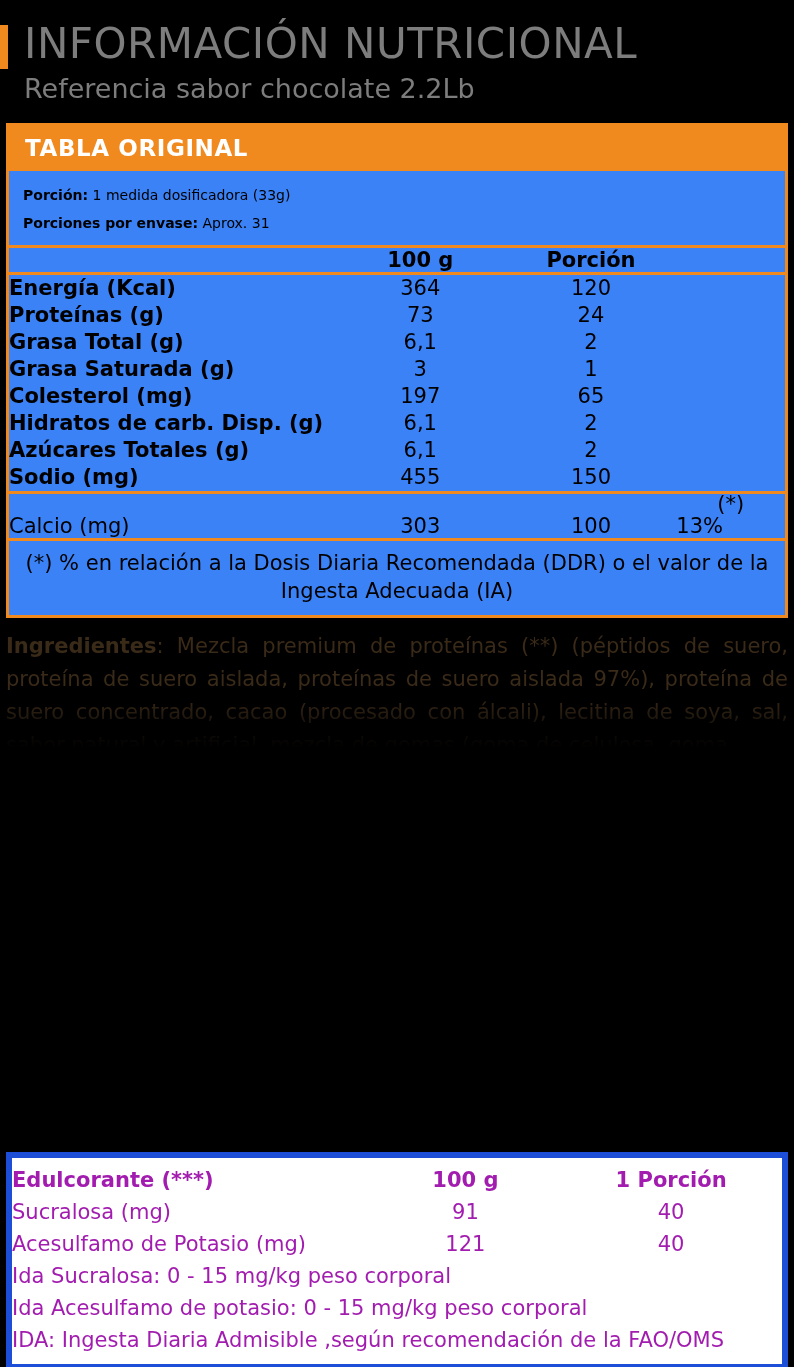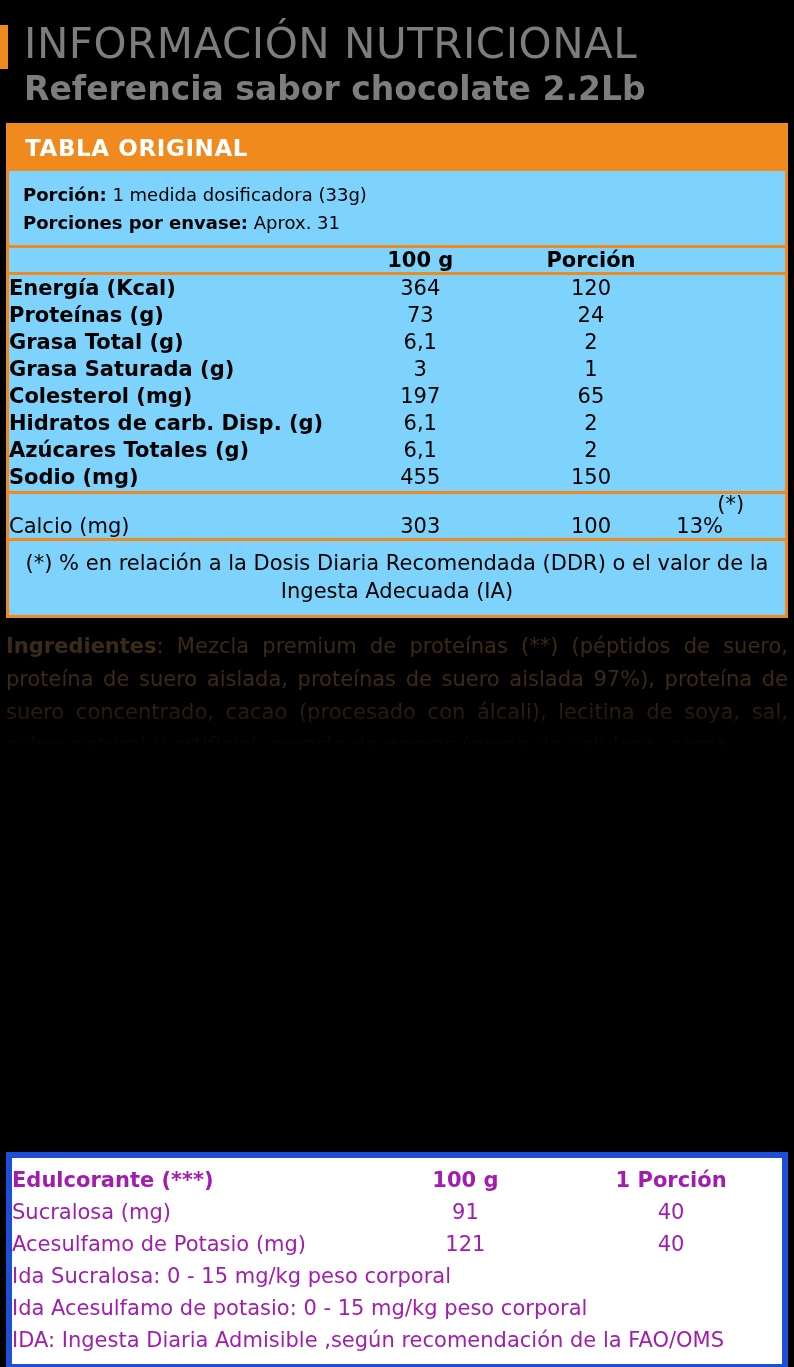--- a/index.html
+++ b/index.html
@@ -38,49 +38,49 @@
   }
   .title {
     font-size: 42px;
     line-height: 50px;
     font-weight: 400;
     color: #7d7d7d;
     letter-spacing: 0.5px;
     padding-left: 24px;
   }
   .subtitle {
-    font-size: 33px;
+    font-size: 27px;
     line-height: 36px;
-    font-weight: 700;
+    font-weight: 400;
     color: #7d7d7d;
     padding-left: 24px;
     margin-top: 2px;
   }
 
   
   .nutri-box {
     margin: 12px 6px 0 6px;
     border: 3px solid #f08a1e;
-    background: #7dd3fc;
+    background: #3b82f6;
     color: #000000;
   }
   .tabla-original-bar {
     background: #f08a1e;
     color: #ffffff;
     font-size: 23px;
     font-weight: bold;
     letter-spacing: 0.6px;
     padding: 9px 16px 10px 16px;
   }
   .portion-block {
     padding: 10px 14px 8px 14px;
     border-bottom: 3px solid #f08a1e;
   }
   .portion-line {
-    font-size: 18px;
+    font-size: 14px;
     line-height: 28px;
     color: #000;
   }
   .portion-line b { font-weight: bold; }
 
   table.nutri {
     width: 100%;
     border-collapse: collapse;
     table-layout: fixed;
   }

